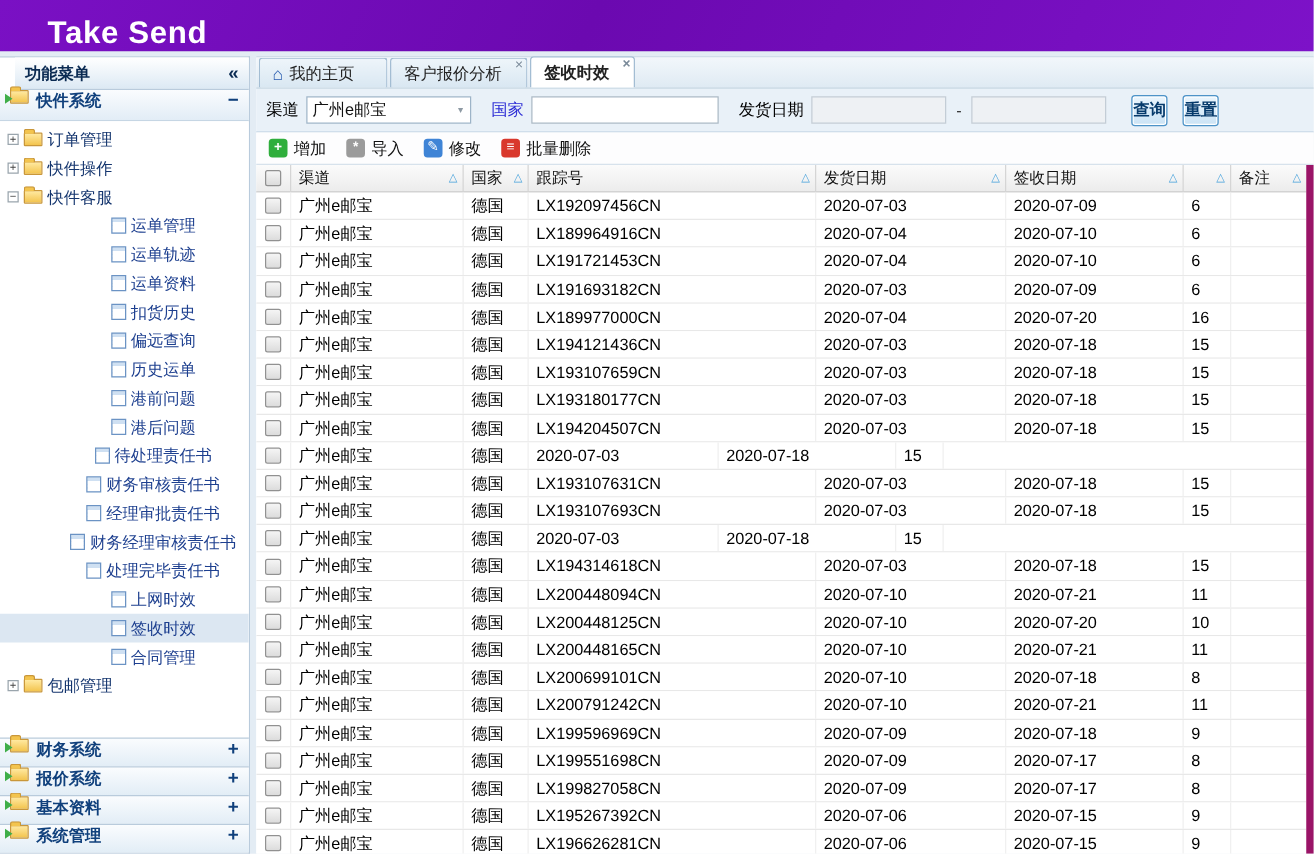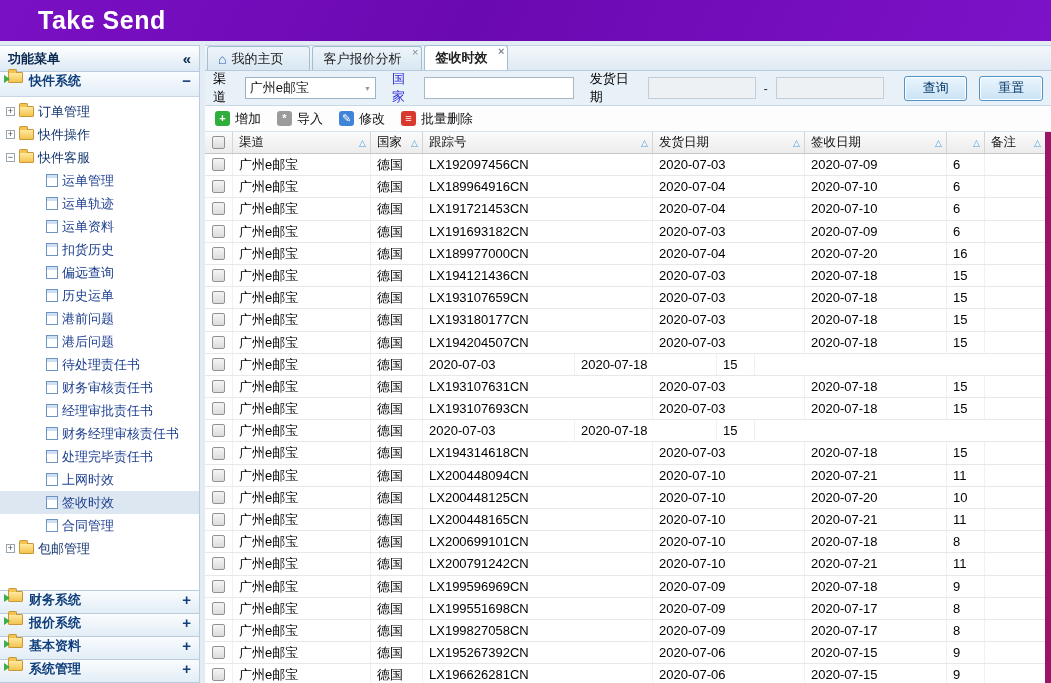--- a/index.html
+++ b/index.html
@@ -1,37 +1,37 @@
 <!DOCTYPE html>
 <html><head>
 <meta charset="utf-8">
 <style>
   * { box-sizing: border-box; margin: 0; padding: 0; }
   html,body { width:1051px; height:683px; overflow:hidden; }
   body { font-family:"Liberation Sans","DejaVu Sans",sans-serif; font-size:13px; background:#e3ecf4; position:relative; }
 
   
-  .banner { height:41px; background:linear-gradient(115deg,#7a10c4 0%,#6b09b0 45%,#7d12c8 100%); display:flex; align-items:center; }
+  .banner { height:41px; background:linear-gradient(115deg,#7a10c4 0%,#6b09b0 45%,#7d12c8 100%); display:flex; align-items:flex-end; }
   .banner .title { color:#fff; font-weight:bold; font-size:25px; padding-left:38px; letter-spacing:.5px; }
 
   
   .app-body { display:flex; height:642px; padding-top:4px; gap:5px; }
 
   
   .sidebar { width:200px; background:#fff; border:1px solid #b9cbdc; border-left:none; display:flex; flex-direction:column; }
-  .side-title { height:26px; flex:0 0 26px; display:flex; align-items:center; padding:0 8px; background:linear-gradient(#ffffff,#dce9f4); border-bottom:1px solid #b9cbdc; }
+  .side-title { height:26px; flex:0 0 26px; display:flex; align-items:center; padding:0 8px; background:linear-gradient(#ffffff,#dce9f4); border-bottom:1px solid #b9cbdc;margin-left:12px; }
   .side-title .lbl { font-weight:bold; color:#0a2a52; font-size:13px; flex:1; }
   .side-title .collapse { font-weight:bold; color:#0a2a52; font-size:15px; cursor:pointer; }
   .acc { height:25px; flex:0 0 25px; display:flex; align-items:flex-start; gap:6px; padding:0 8px; background:linear-gradient(#fafcfe,#e2edf6); border-bottom:1px solid #c6d6e4; cursor:pointer; }
   .acc .lbl { font-weight:bold; color:#10407c; font-size:13px; flex:1; }
   .acc .toggle { font-weight:bold; color:#10407c; font-size:15px; }
   .acc.btm { border-top:1px solid #b9cbdc; border-bottom:none; height:23px; flex:0 0 23px; }
   .tree { flex:1 1 auto; overflow:hidden; padding-top:3px; background:#fff; }
   .tree-row { height:23px; display:flex; align-items:center; gap:4px; padding-left:6px; cursor:pointer; white-space:nowrap; }
-  .tree-row.leaf { padding-left:46px; }
+  .tree-row.leaf { padding-left:46px;justify-content:center; }
   .tree-row.selected { background:#dce7f2; }
   .tree-row .lbl { color:#1d3f8f; font-size:13px; }
   .tree-row.folder .lbl { color:#14356e; }
   .expander { width:9px; height:9px; flex:0 0 9px; border:1px solid #9aa5ad; background:#fff; font-size:9px; line-height:7px; text-align:center; color:#444; }
   .folder-ic { width:15px; height:11px; flex:0 0 15px; background:linear-gradient(#ffe9a0,#f3c44e); border:1px solid #c9973a; border-radius:1px; position:relative; display:inline-block; }
   .folder-ic::before { content:""; position:absolute; top:-4px; left:-1px; width:7px; height:3px; background:#f3c44e; border:1px solid #c9973a; border-bottom:none; border-radius:2px 2px 0 0; }
   .folder-ic.arrow::after { content:""; position:absolute; left:-5px; top:2px; border:4px solid transparent; border-left:6px solid #3fae49; }
   .grid-ic { width:12px; height:13px; flex:0 0 12px; border:1px solid #6b93c4; background:linear-gradient(#cfe0f2 0 3px,#fff 3px), repeating-linear-gradient(#ffffff 0 2px,#b8d0e8 2px 3px); display:inline-block; }
 
   
@@ -47,21 +47,21 @@
   
   .filterbar { height:35px; flex:0 0 35px; background:#e9f1f8; border-bottom:1px solid #c8d8e6; display:flex; align-items:center; padding:0 8px; gap:6px; }
   .filterbar .flabel { color:#000; font-size:13px; }
   .filterbar .flabel.blue { color:#2b2bd5; }
   .selectbox { width:132px; height:22px; background:#fff; border:1px solid #9db4c8; display:flex; align-items:center; padding:0 4px; justify-content:space-between; cursor:pointer; }
   .selectbox .val { font-size:13px; color:#111; }
   .selectbox .caret { font-size:7px; color:#8e9aa4; }
   .txtinput { width:150px; height:22px; background:#fff; border:1px solid #a9b8c5; padding:0 4px; font-size:13px; font-family:inherit; }
   .dateinput { width:108px; height:22px; background:#eef1f4; border:1px solid #c3cdd6; padding:0 4px; font-size:13px; font-family:inherit; }
   .dash { color:#333; margin:0 2px; }
-  .btn { width:64px; height:25px; margin-left:6px; border:1px solid #4d93c8; border-radius:3px; background:linear-gradient(#eaf5fd,#cbe3f5); box-shadow:inset 0 0 0 1px #fff; color:#063a6b; font-weight:normal; font-size:13px; cursor:pointer; font-family:inherit; }
+  .btn { width:29px; height:25px; margin-left:6px; border:1px solid #4d93c8; border-radius:3px; background:linear-gradient(#eaf5fd,#cbe3f5); box-shadow:inset 0 0 0 1px #fff; color:#063a6b; font-weight:bold; font-size:13px; cursor:pointer; font-family:inherit; }
   .btn.first { margin-left:14px; }
 
   
   .toolbar { height:26px; flex:0 0 26px; background:#fdfdfe; border-bottom:1px solid #d7e2ec; display:flex; align-items:center; gap:16px; padding:0 10px; }
   .tool { display:flex; align-items:center; gap:5px; cursor:pointer; background:none; border:none; font-size:13px; color:#111; font-family:inherit; }
   .tool .tic { width:15px; height:15px; border-radius:3px; color:#fff; font-weight:bold; font-size:11px; line-height:15px; text-align:center; display:inline-block; }
 
   
   .thead { height:22px; flex:0 0 22px; display:flex; background:linear-gradient(#fbfbfb,#ececec); border-bottom:1px solid #c6c6c6; margin-right:6px; }
   .th { display:flex; align-items:center; justify-content:space-between; padding:0 4px 0 6px; border-right:1px solid #d5d5d5; font-size:12.5px; color:#111; overflow:hidden; white-space:nowrap; }

